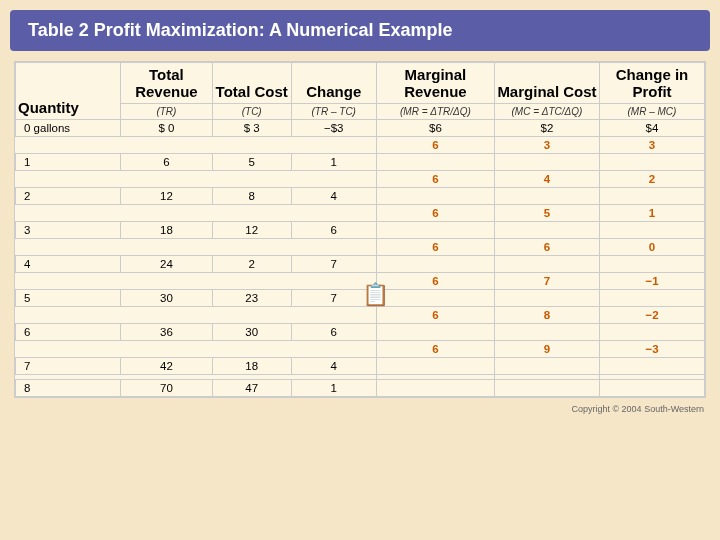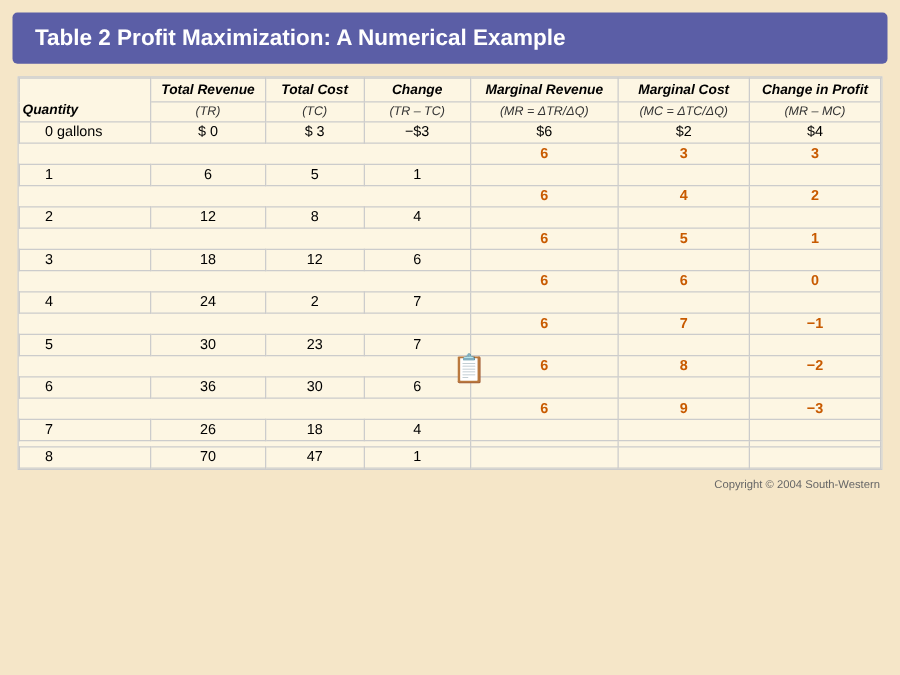--- a/index.html
+++ b/index.html
@@ -32,38 +32,37 @@
       font-size: 11.5px;
     }
     th, td {
       border: 1px solid #ccc;
       text-align: center;
       padding: 2px 4px;
     }
     thead tr:first-child th {
       background: #fdf6e3;
       font-weight: bold;
-      font-size: 11px;
+      font-size: 15px;
       padding: 3px 2px;
       vertical-align: bottom;
-      font-style: italic;
     }
     thead tr:nth-child(2) td {
       background: #fdf6e3;
       font-style: italic;
       font-size: 10px;
       color: #333;
     }
     tbody tr td {
       background: #fdf6e3;
     }
     tbody tr:nth-child(odd) td {
       background: #fdf6e3;
     }
-    .col-quantity { width: 80px; text-align: left; padding-left: 20px; }
+    .col-quantity { width: 80px; text-align: left; padding-left: 8px; }
     .col-tr { width: 70px; }
     .col-tc { width: 60px; }
     .col-profit { width: 65px; }
     .col-mr { width: 90px; }
     .col-mc { width: 80px; }
     .col-cp { width: 80px; }
     .between-row td {
       background: #fdf6e3;
       border-left: none;
       border-right: none;
@@ -230,21 +229,21 @@
           <td class="col-quantity empty" style="border-top: none; border-right-color: transparent; border-bottom: none; border-left-color: transparent;"></td>
           <td class="col-tr empty" style="border-top: none; border-right-color: transparent; border-bottom: none; border-left-color: transparent;"></td>
           <td class="col-tc empty" style="border-top: none; border-right-color: transparent; border-bottom: none; border-left-color: transparent;"></td>
           <td class="col-profit empty" style="border-top: none; border-right-color: transparent; border-bottom: none; border-left-color: transparent;"></td>
           <td class="col-mr col-mr-val" style="color: rgb(200, 90, 0); font-weight: bold;">6</td>
           <td class="col-mc col-mc-val" style="color: rgb(200, 90, 0); font-weight: bold;">9</td>
           <td class="col-cp col-cp-val" style="color: rgb(200, 90, 0); font-weight: bold;">−3</td>
         </tr>
         <tr>
           <td class="col-quantity">7</td>
-          <td class="col-tr">26</td>
+          <td class="col-tr">42</td>
           <td class="col-tc">18</td>
           <td class="col-profit">4</td>
           <td class="col-mr"></td>
           <td class="col-mc"></td>
           <td class="col-cp"></td>
         </tr>
         <tr class="between-row">
           <td class="col-quantity empty" style="border-top: none; border-right-color: transparent; border-bottom: none; border-left-color: transparent;"></td>
           <td class="col-tr empty" style="border-top: none; border-right-color: transparent; border-bottom: none; border-left-color: transparent;"></td>
           <td class="col-tc empty" style="border-top: none; border-right-color: transparent; border-bottom: none; border-left-color: transparent;"></td>

